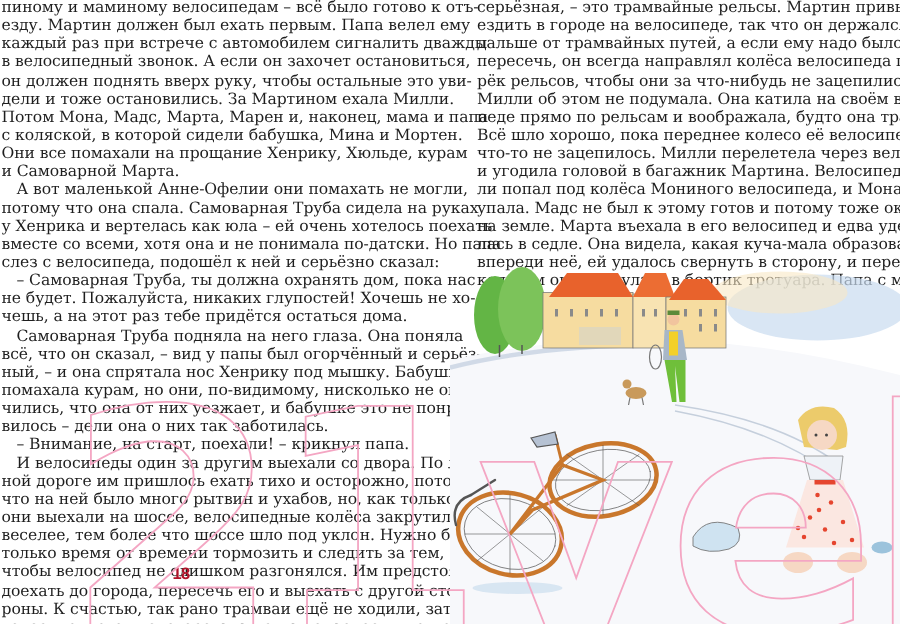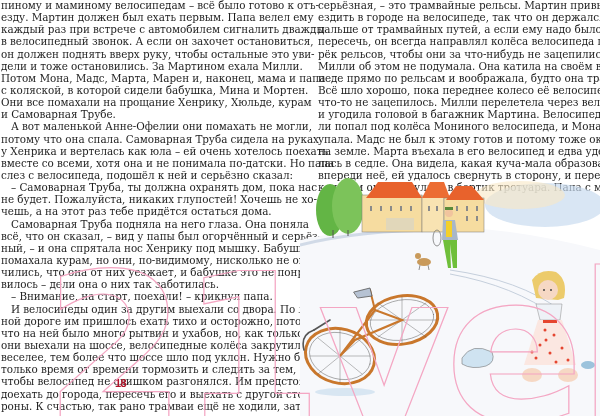--- a/index.html
+++ b/index.html
@@ -44,21 +44,21 @@
 <div id="left-col" class="column">
     <span class="line">пиному и маминому велосипедам – всё было готово к отъ-</span>
     <span class="line">езду. Мартин должен был ехать первым. Папа велел ему</span>
     <span class="line">каждый раз при встрече с автомобилем сигналить дважды</span>
     <span class="line">в велосипедный звонок. А если он захочет остановиться,</span>
     <span class="line">он должен поднять вверх руку, чтобы остальные это уви-</span>
     <span class="line">дели и тоже остановились. За Мартином ехала Милли.</span>
     <span class="line">Потом Мона, Мадс, Марта, Марен и, наконец, мама и папа</span>
     <span class="line">с коляской, в которой сидели бабушка, Мина и Мортен.</span>
     <span class="line">Они все помахали на прощание Хенрику, Хюльде, курам</span>
-    <span class="line last">и Самоварная Трубе.</span>
+    <span class="line last">и Самоварной Марта.</span>
     <span class="line indent">А вот маленькой Анне-Офелии они помахать не могли,</span>
     <span class="line">потому что она спала. Самоварная Труба сидела на руках</span>
     <span class="line">у Хенрика и вертелась как юла – ей очень хотелось поехать</span>
     <span class="line">вместе со всеми, хотя она и не понимала по-датски. Но папа</span>
     <span class="line last">слез с велосипеда, подошёл к ней и серьёзно сказал:</span>
     <span class="line indent">– Самоварная Труба, ты должна охранять дом, пока нас</span>
     <span class="line">не будет. Пожалуйста, никаких глупостей! Хочешь не хо-</span>
     <span class="line last">чешь, а на этот раз тебе придётся остаться дома.</span>
     <span class="line indent">Самоварная Труба подняла на него глаза. Она поняла</span>
     <span class="line">всё, что он сказал, – вид у папы был огорчённый и серьёз-</span>

